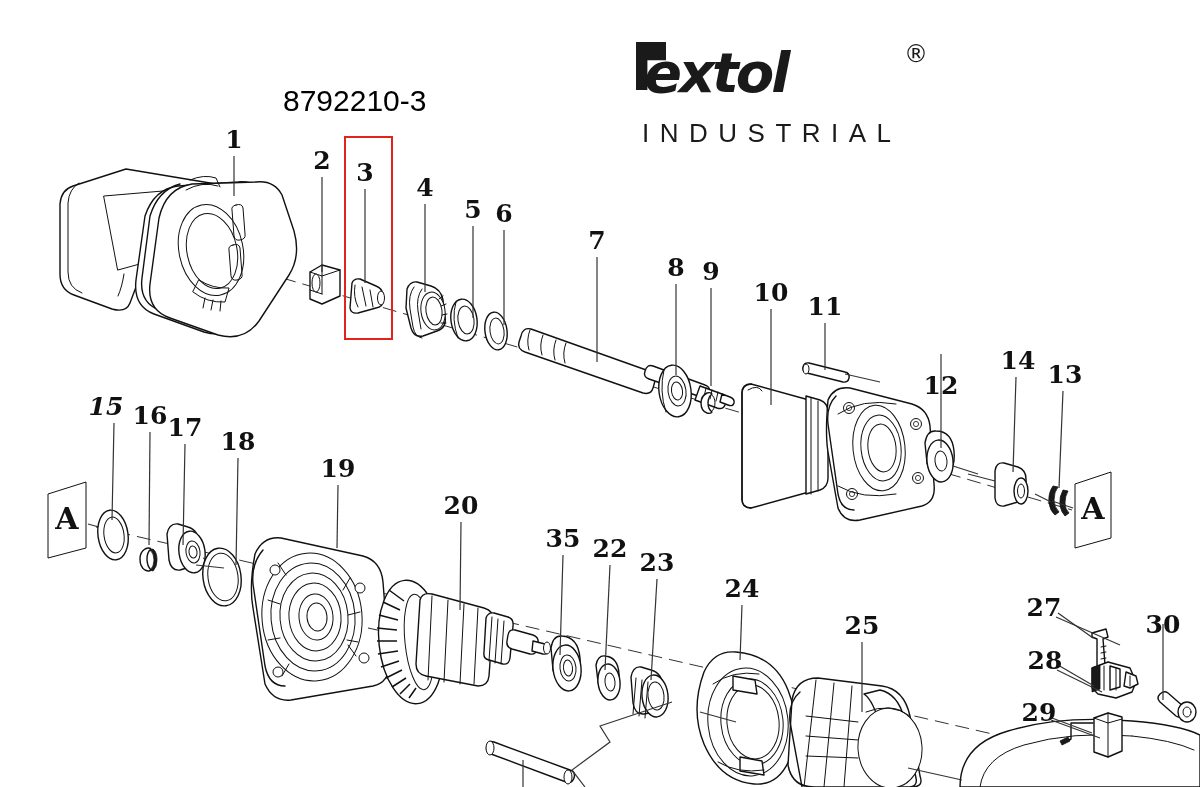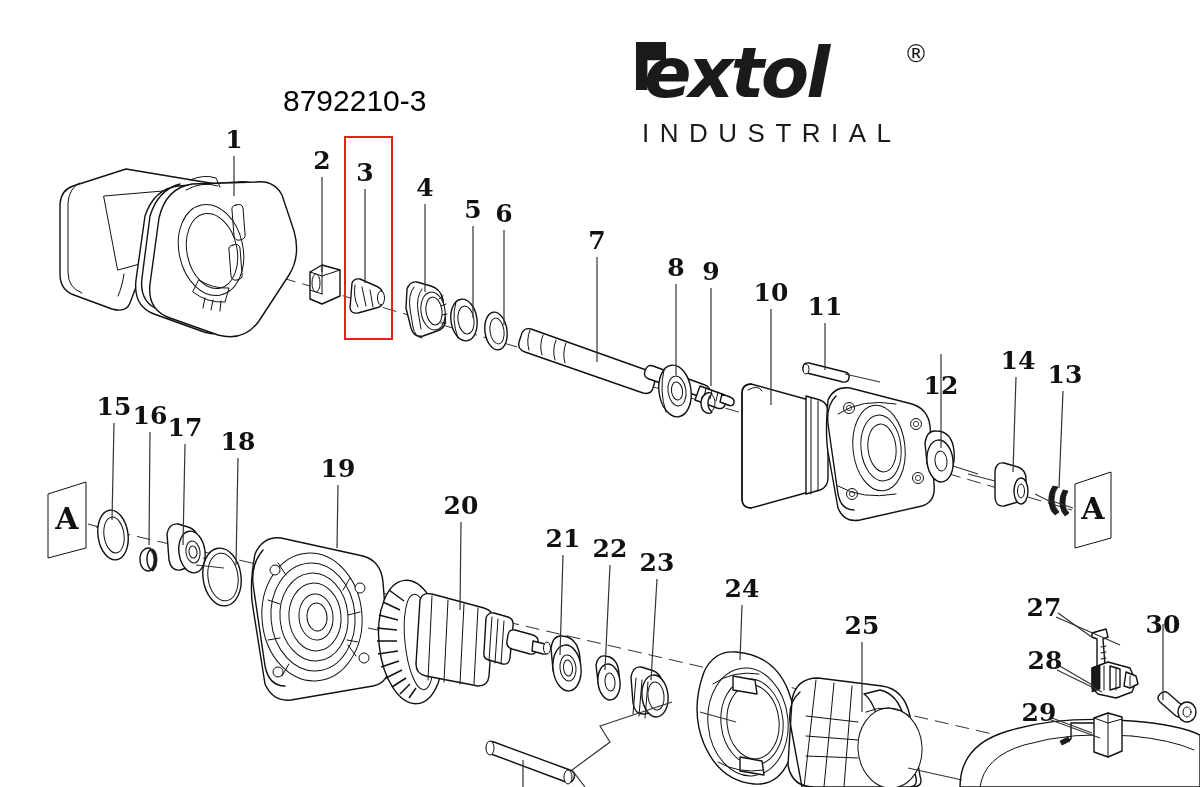--- a/index.html
+++ b/index.html
@@ -11,21 +11,21 @@
     background:#ffffff;
   }
   #stage{position:absolute;left:0;top:0;width:1200px;height:787px;}
   svg#diagram{position:absolute;left:0;top:0;width:1200px;height:787px;display:block;}
 
   
   .brand{position:absolute;left:636px;top:34px;width:300px;height:110px;}
   .brand-word{
     font-family:"DejaVu Sans", sans-serif;
     font-weight:bold;font-style:italic;
-    font-size:70px;line-height:78px;
+    font-size:56px;line-height:78px;
     letter-spacing:-3px;color:#1a1a1a;
     position:absolute;left:8px;top:0px;
   }
   .brand-flag{
     position:absolute;left:0px;top:8px;width:30px;height:48px;
     background:#1a1a1a;
     clip-path:polygon(0 0,100% 0,100% 38%,38% 38%,38% 100%,0 100%);
   }
   .brand-reg{
     position:absolute;left:268px;top:8px;
@@ -459,27 +459,27 @@
       <div class="callout" style="left: 473px; top: 209px;">5</div>
       <div class="callout" style="left: 504px; top: 213px;">6</div>
       <div class="callout" style="left: 597px; top: 240px;">7</div>
       <div class="callout" style="left: 676px; top: 267px;">8</div>
       <div class="callout" style="left: 711px; top: 271px;">9</div>
       <div class="callout" style="left: 771px; top: 292px;">10</div>
       <div class="callout" style="left: 825px; top: 306px;">11</div>
       <div class="callout" style="left: 941px; top: 337px; margin-top: 48px;">12</div>
       <div class="callout" style="left: 1065px; top: 374px;">13</div>
       <div class="callout" style="left: 1018px; top: 360px;">14</div>
-      <div class="callout" style="left: 114px; top: 406px;">15</div>
+      <div class="callout" style="left: 106px; top: 406px; font-style: italic;">15</div>
       <div class="callout" style="left: 150px; top: 415px;">16</div>
       <div class="callout" style="left: 185px; top: 427px;">17</div>
       <div class="callout" style="left: 238px; top: 441px;">18</div>
       <div class="callout" style="left: 338px; top: 468px;">19</div>
       <div class="callout" style="left: 461px; top: 505px;">20</div>
-      <div class="callout" style="left: 563px; top: 538px;">21</div>
+      <div class="callout" style="left: 563px; top: 538px;">35</div>
       <div class="callout" style="left: 610px; top: 548px;">22</div>
       <div class="callout" style="left: 657px; top: 562px;">23</div>
       <div class="callout" style="left: 742px; top: 588px;">24</div>
       <div class="callout" style="left: 862px; top: 625px;">25</div>
       <div class="callout" style="left: 1044px; top: 607px;">27</div>
       <div class="callout" style="left: 1045px; top: 660px;">28</div>
       <div class="callout" style="left: 1039px; top: 712px;">29</div>
       <div class="callout" style="left: 1163px; top: 624px;">30</div>
       <div class="lbl-A" style="left: 67px; top: 518px;">A</div>
       <div class="lbl-A" style="left: 1093px; top: 508px;">A</div>

